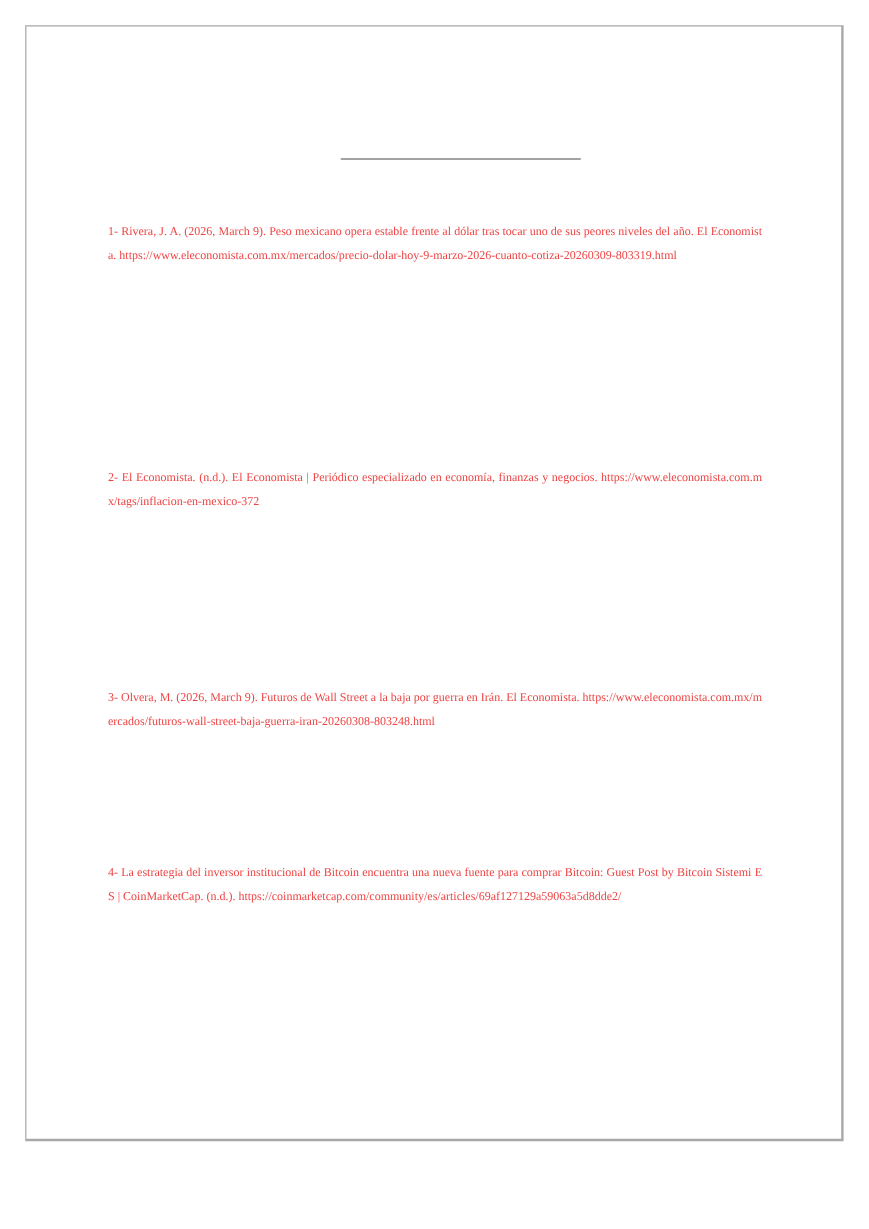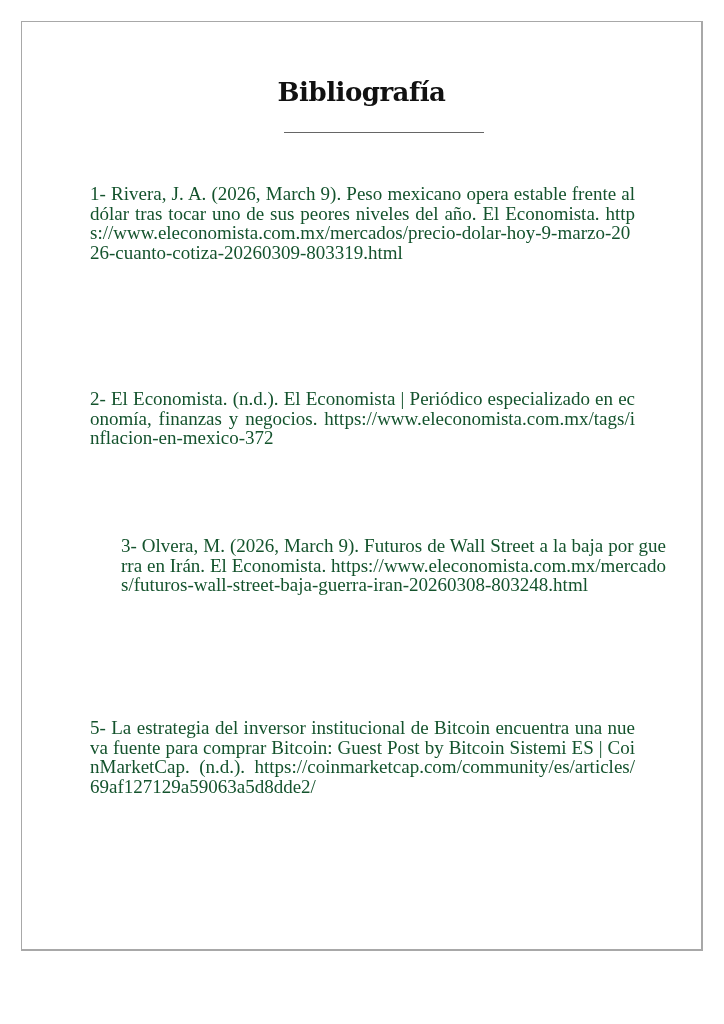--- a/index.html
+++ b/index.html
@@ -47,36 +47,35 @@
       top: 110px;
       height: 0;
       border-top: 1.5px solid #666666;
     }
     .ref {
       position: absolute;
       left: 90px;
       width: 545px;
       margin: 0;
       font-family: "Liberation Serif", "DejaVu Serif", serif;
-      font-size: 19px;
+      font-size: 10px;
       line-height: 19.7px;
       text-align: justify;
-      color: #14532d;
+      color: #ef4444;
       word-break: break-all;
       hyphens: none;
     }
     .ref-1 { top: 184px; }
     .ref-2 { top: 389px; }
-    .ref-3 { top: 536px; margin-left: 31px; }
+    .ref-3 { top: 572px; }
     .ref-4 { top: 718px; }
   </style>
 </head>
 <body>
 
 <div class="page-frame">
-  <h1 class="title">Bibliografía</h1>
   <div class="title-rule"></div>
 </div>
 
 <p class="ref ref-1">1- Rivera, J. A. (2026, March 9). Peso mexicano opera estable frente al dólar tras tocar uno de sus peores niveles del año. El Economista. https://www.eleconomista.com.mx/mercados/precio-dolar-hoy-9-marzo-2026-cuanto-cotiza-20260309-803319.html</p>
 <p class="ref ref-2">2- El Economista. (n.d.). El Economista | Periódico especializado en economía, finanzas y negocios. https://www.eleconomista.com.mx/tags/inflacion-en-mexico-372</p>
 <p class="ref ref-3">3- Olvera, M. (2026, March 9). Futuros de Wall Street a la baja por guerra en Irán. El Economista. https://www.eleconomista.com.mx/mercados/futuros-wall-street-baja-guerra-iran-20260308-803248.html</p>
-<p class="ref ref-4">5- La estrategia del inversor institucional de Bitcoin encuentra una nueva fuente para comprar Bitcoin: Guest Post by Bitcoin Sistemi ES | CoinMarketCap. (n.d.). https://coinmarketcap.com/community/es/articles/69af127129a59063a5d8dde2/</p>
+<p class="ref ref-4">4- La estrategia del inversor institucional de Bitcoin encuentra una nueva fuente para comprar Bitcoin: Guest Post by Bitcoin Sistemi ES | CoinMarketCap. (n.d.). https://coinmarketcap.com/community/es/articles/69af127129a59063a5d8dde2/</p>
 
 </body></html>

